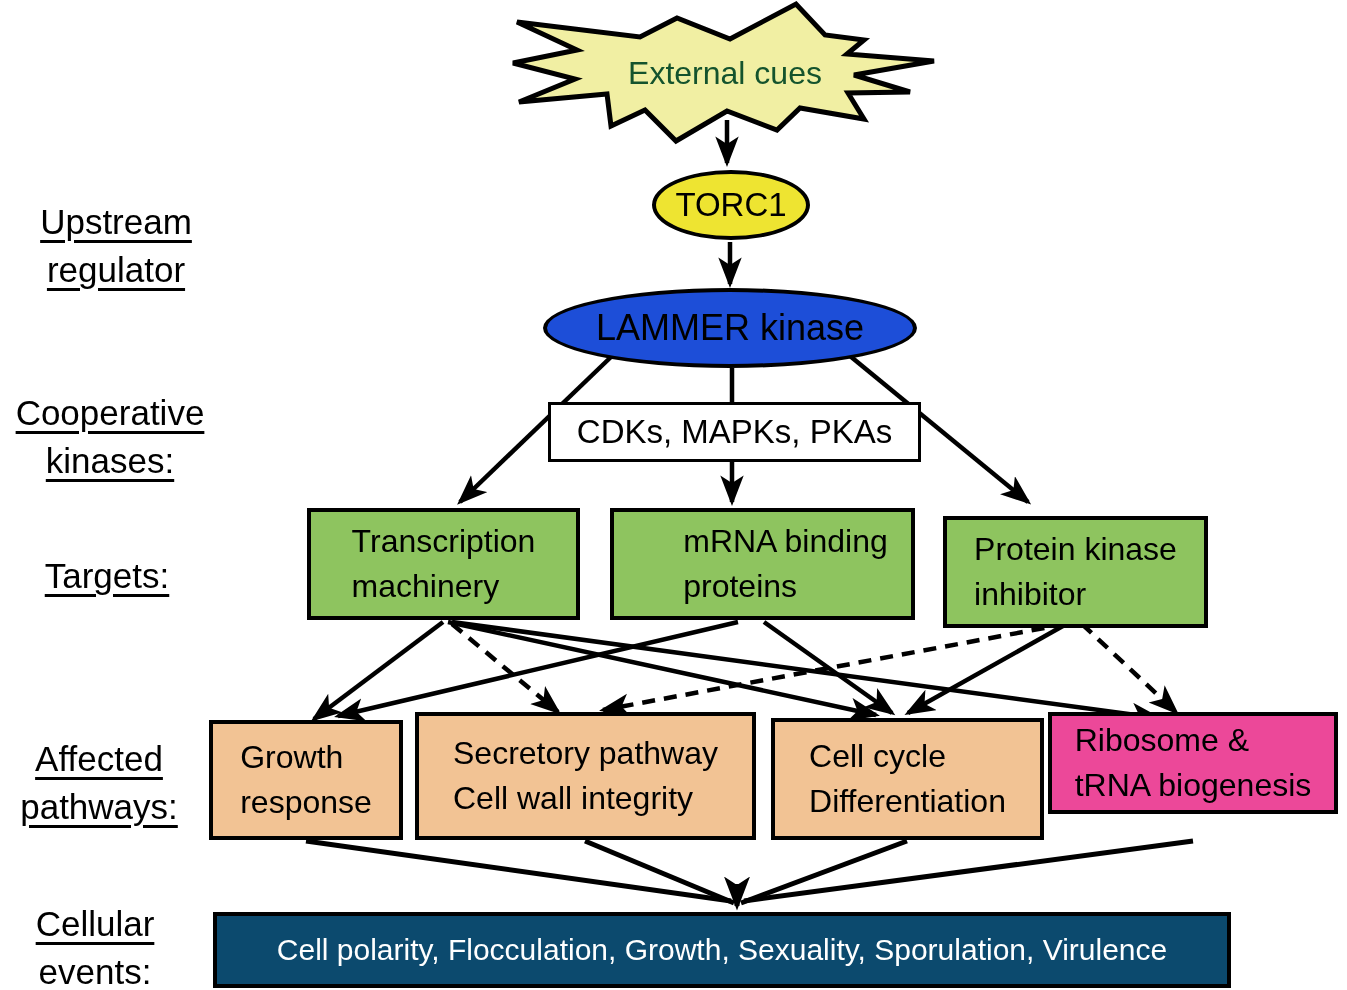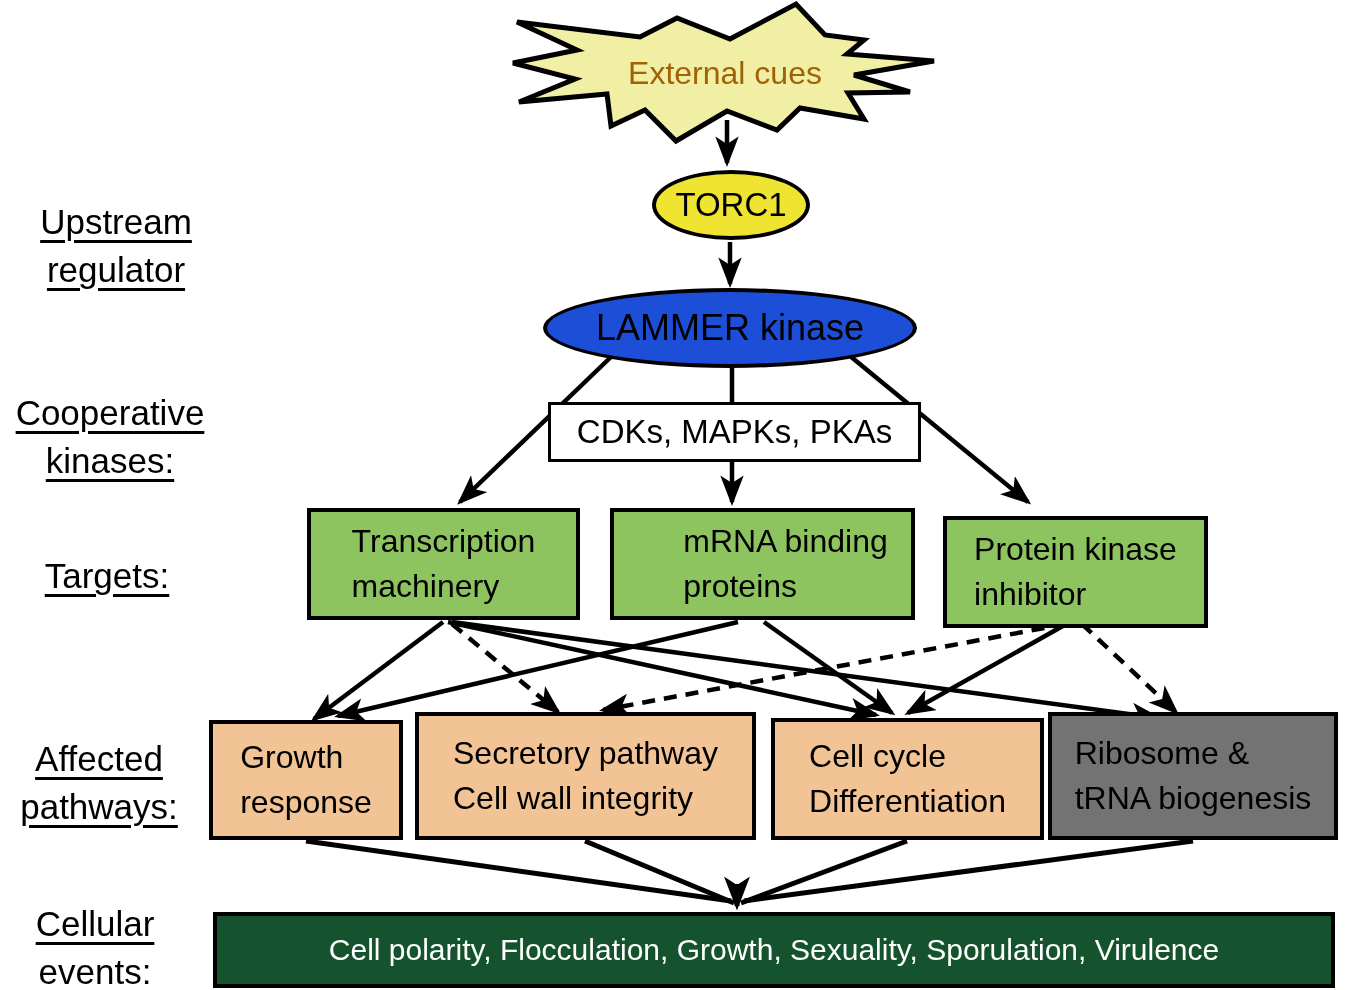--- a/index.html
+++ b/index.html
@@ -12,21 +12,21 @@
   .dashed { stroke-dasharray:13 9; }
   .conv   { stroke:#000; stroke-width:5; fill:none; }
   .node {
     position:absolute; display:flex; align-items:center; justify-content:center;
     white-space:pre-line; color:#000;
     border:4px solid #000; box-sizing:border-box; line-height:1.42;
   }
   .ellipse { border-radius:50%; }
   .freetext {
     position:absolute; display:flex; align-items:center; justify-content:center;
-    text-align:center; color:#a16207;
+    text-align:center; color:#14532d;
   }
   .rowlabel {
     position:absolute; text-align:center; white-space:pre-line; color:#000;
     font-size:35px; line-height:1.36;
     text-decoration:underline; text-underline-offset:6px; text-decoration-thickness:2.5px;
   }
   .fz30 { font-size:30px; }
   .fz32 { font-size:32px; }
   .fz33 { font-size:33px; }
   .fz36 { font-size:36px; }
@@ -96,18 +96,18 @@
 proteins</div>
   <div class="node fz32" style="left: 943px; top: 508px; width: 265px; height: 112px; background-color: rgb(142, 196, 95); margin-top: 8px;">Protein kinase
 inhibitor</div>
 
   <div class="node fz32" style="left: 209px; top: 720px; width: 194px; height: 120px; background-color: rgb(242, 195, 148);">Growth
 response</div>
   <div class="node fz32" style="left: 415px; top: 712px; width: 341px; height: 128px; background-color: rgb(242, 195, 148);">Secretory pathway
 Cell wall integrity</div>
   <div class="node fz32" style="left: 771px; top: 718px; width: 273px; height: 122px; background-color: rgb(242, 195, 148);">Cell cycle
 Differentiation</div>
-  <div class="node fz32" style="left: 1048px; top: 712px; width: 290px; height: 128px; background-color: #737373;">Ribosome &amp;
+  <div class="node fz32" style="left: 1048px; top: 712px; width: 290px; height: 102px; background-color: #ec4899;">Ribosome &amp;
 tRNA biogenesis</div>
 
-  <div class="node events-text fz30" style="left: 213px; top: 912px; width: 1122px; height: 76px; background-color: #14532d;">Cell polarity, Flocculation, Growth, Sexuality, Sporulation, Virulence</div>
+  <div class="node events-text fz30" style="left: 213px; top: 912px; width: 1018px; height: 76px; background-color: #0c4a6e;">Cell polarity, Flocculation, Growth, Sexuality, Sporulation, Virulence</div>
 
 </div>
 
 </body></html>

